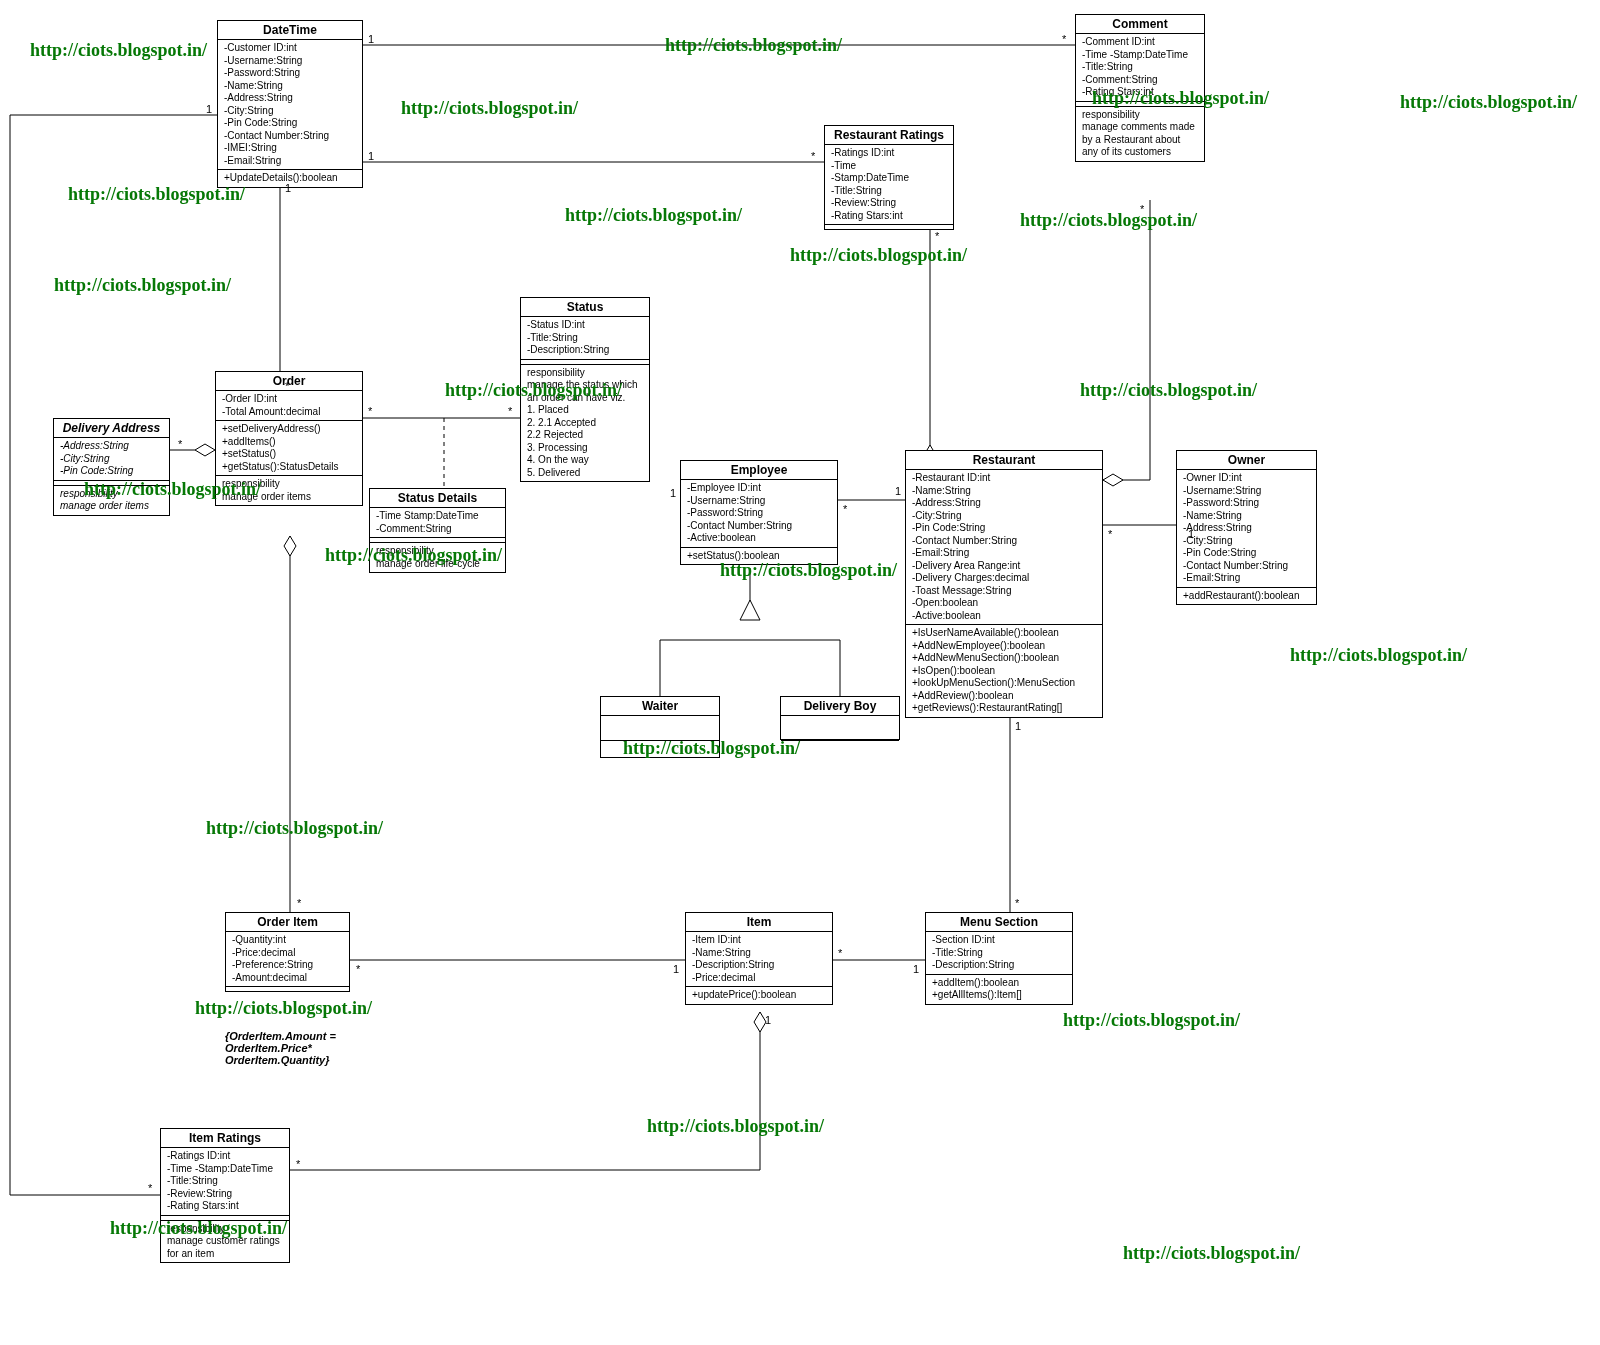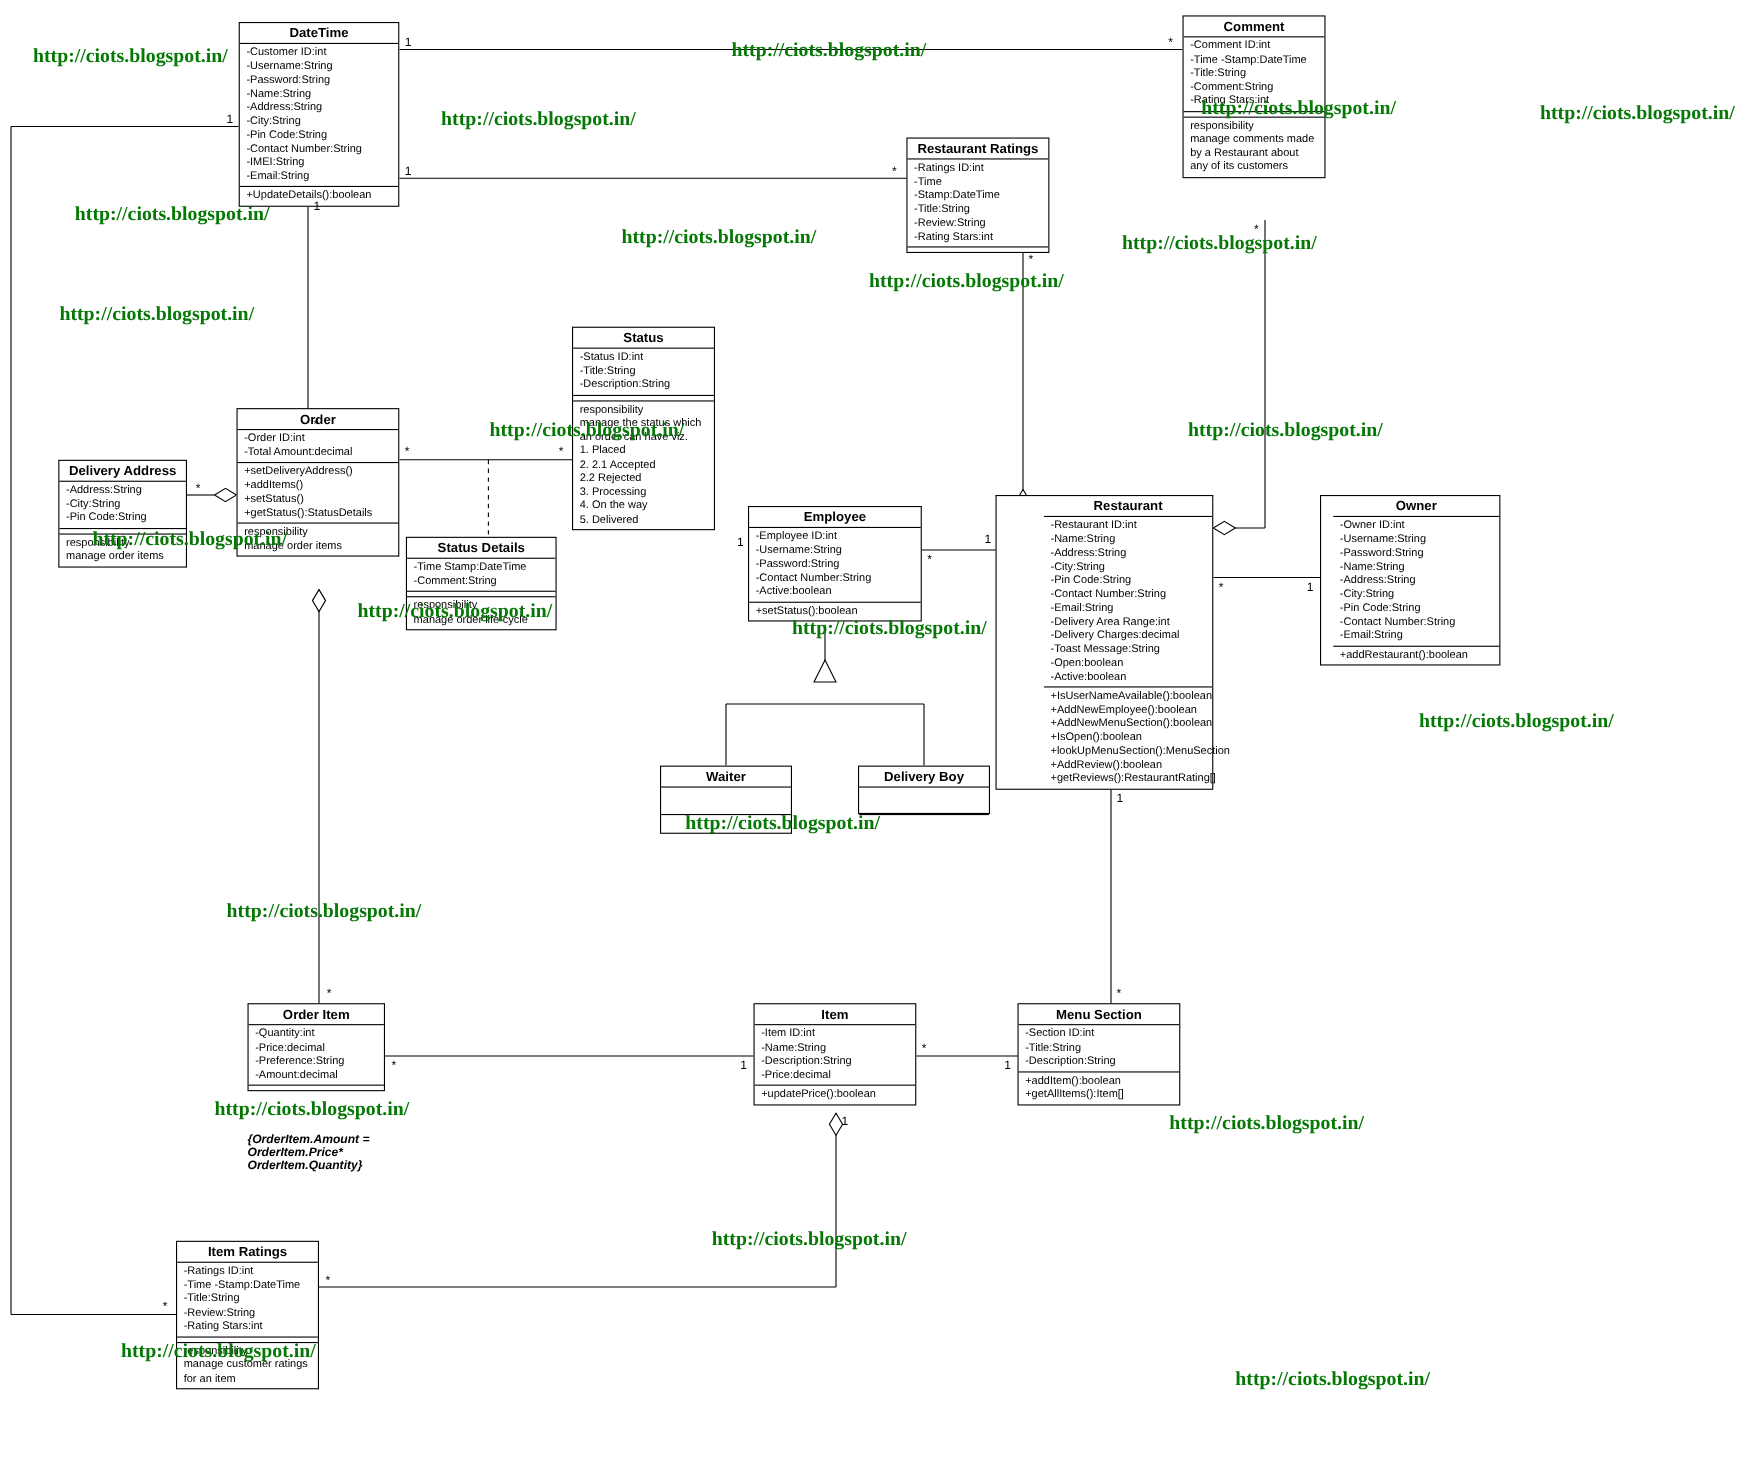--- a/index.html
+++ b/index.html
@@ -170,21 +170,21 @@
       <div>-Ratings ID:int</div>
       <div>-Time</div>
       <div>-Stamp:DateTime</div>
       <div>-Title:String</div>
       <div>-Review:String</div>
       <div>-Rating Stars:int</div>
     </div>
     <div class="sec"></div>
   </div>
 
-  <div class="box" style="left:53px; top:418px; width:117px;">
+  <div class="box" style="left:53px; top:418px; width:117px;font-style:italic;">
     <div class="title">Delivery Address</div>
     <div class="sec">
       <div>-Address:String</div>
       <div>-City:String</div>
       <div>-Pin Code:String</div>
     </div>
     <div class="sec"></div>
     <div class="sec resp">
       <div>responsibility</div>
       <div>manage order items</div>
@@ -249,21 +249,21 @@
       <div>-Username:String</div>
       <div>-Password:String</div>
       <div>-Contact Number:String</div>
       <div>-Active:boolean</div>
     </div>
     <div class="sec">
         <div>+setStatus():boolean</div>
       </div>
   </div>
 
-  <div class="box" style="left:905px; top:450px; width:198px;padding-left:43px;">
+  <div class="box" style="left:905px; top:450px; width:198px;">
     <div class="title">Restaurant</div>
     <div class="sec">
       <div>-Restaurant ID:int</div>
       <div>-Name:String</div>
       <div>-Address:String</div>
       <div>-City:String</div>
       <div>-Pin Code:String</div>
       <div>-Contact Number:String</div>
       <div>-Email:String</div>
       <div>-Delivery Area Range:int</div>
@@ -276,21 +276,21 @@
       <div>+IsUserNameAvailable():boolean</div>
       <div>+AddNewEmployee():boolean</div>
       <div>+AddNewMenuSection():boolean</div>
       <div>+IsOpen():boolean</div>
       <div>+lookUpMenuSection():MenuSection</div>
       <div>+AddReview():boolean</div>
       <div>+getReviews():RestaurantRating[]</div>
     </div>
   </div>
 
-  <div class="box" style="left:1200px; top:450px; width:164px;padding-left:11px;">
+  <div class="box" style="left:1176px; top:450px; width:141px;">
     <div class="title">Owner</div>
     <div class="sec">
       <div>-Owner ID:int</div>
       <div>-Username:String</div>
       <div>-Password:String</div>
       <div>-Name:String</div>
       <div>-Address:String</div>
       <div>-City:String</div>
       <div>-Pin Code:String</div>
       <div>-Contact Number:String</div>

